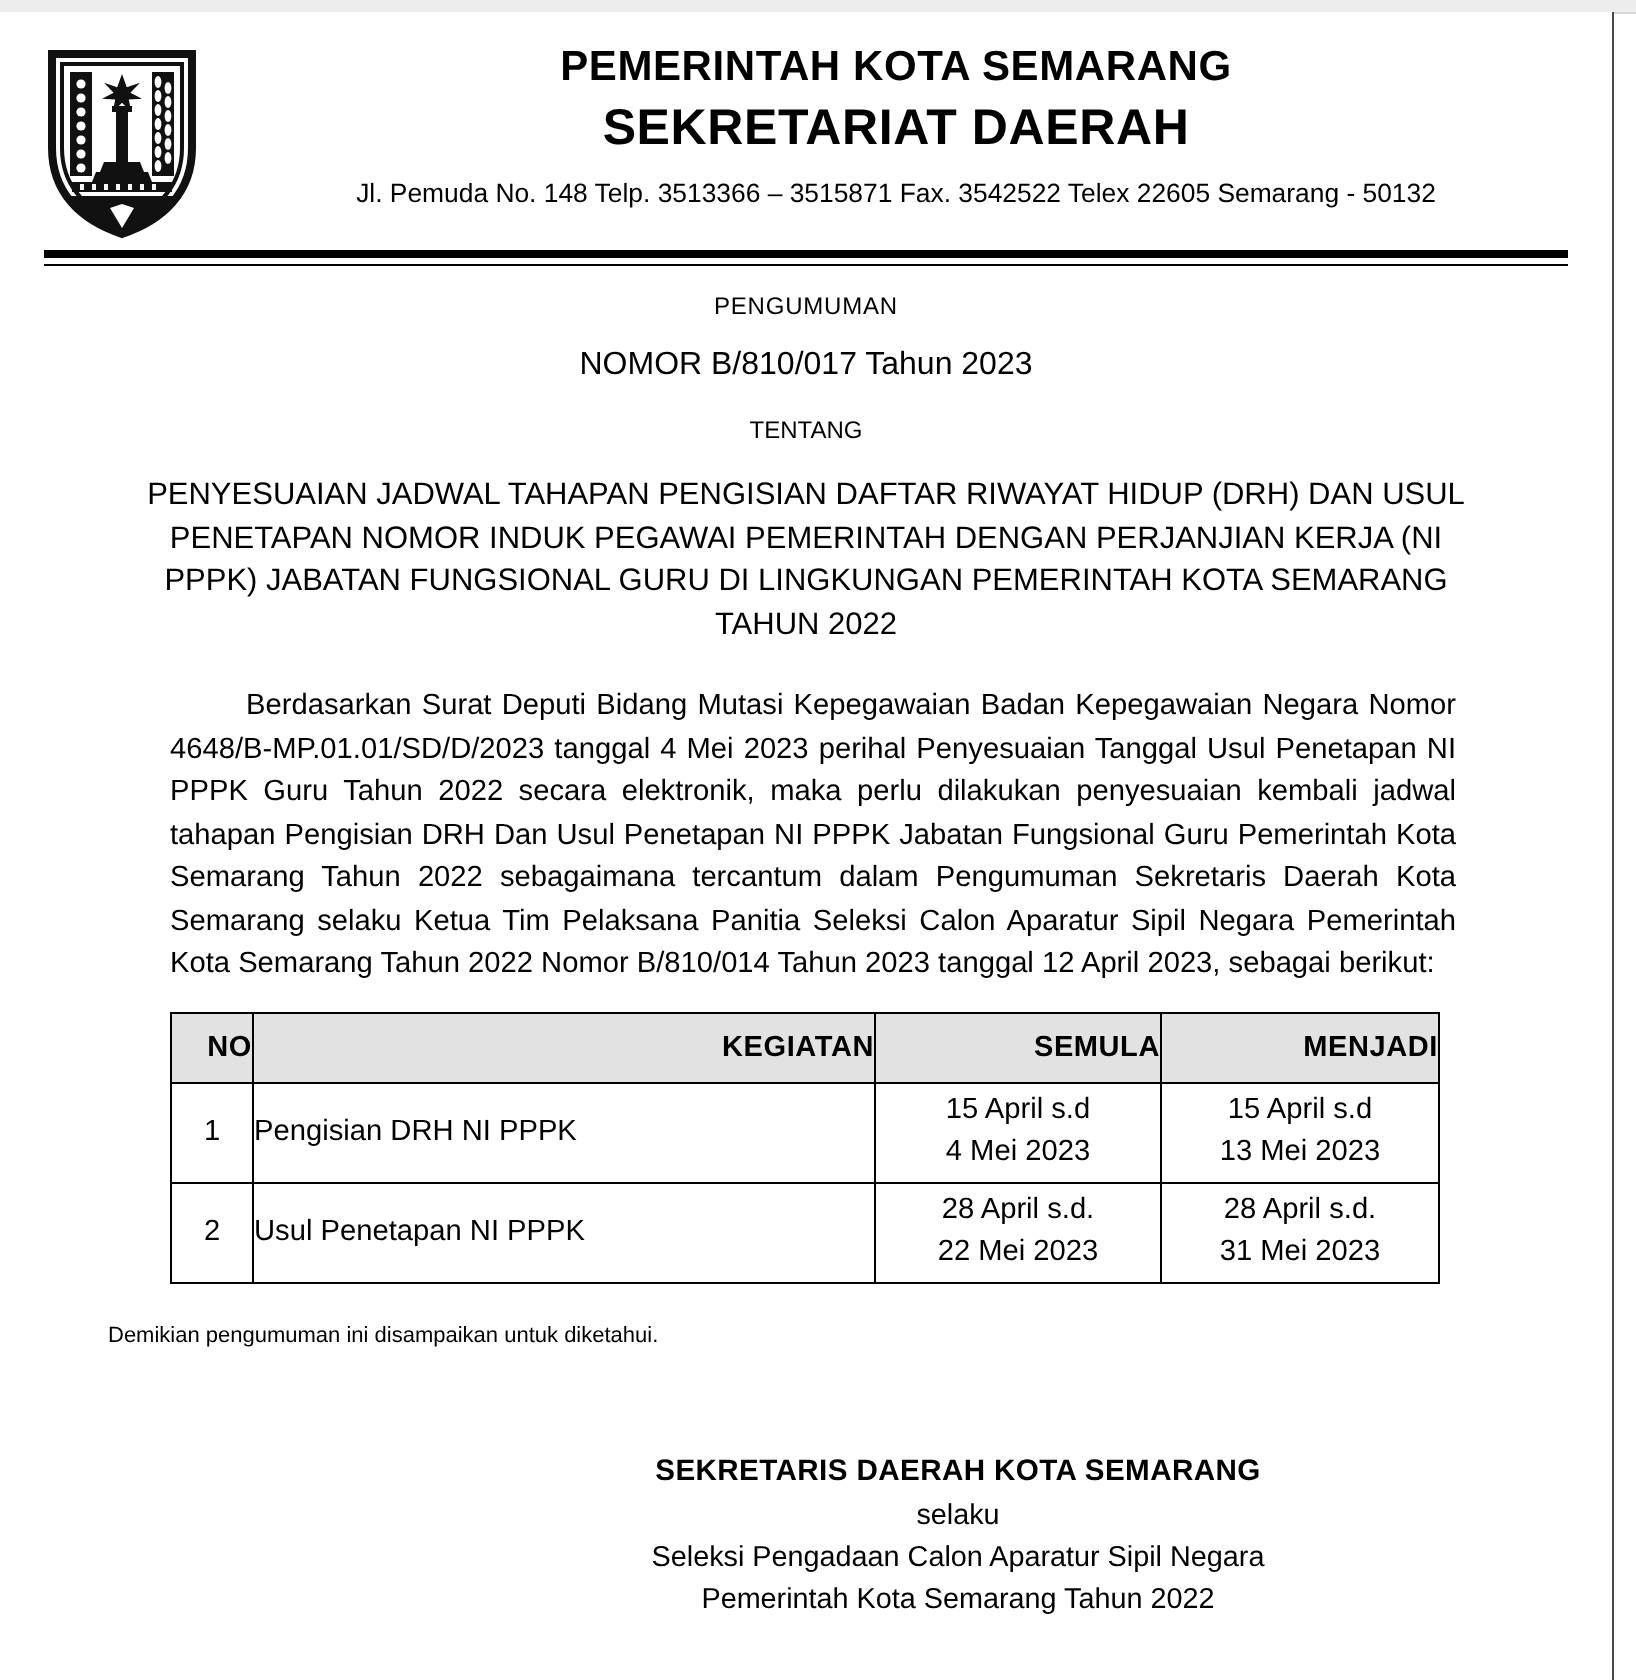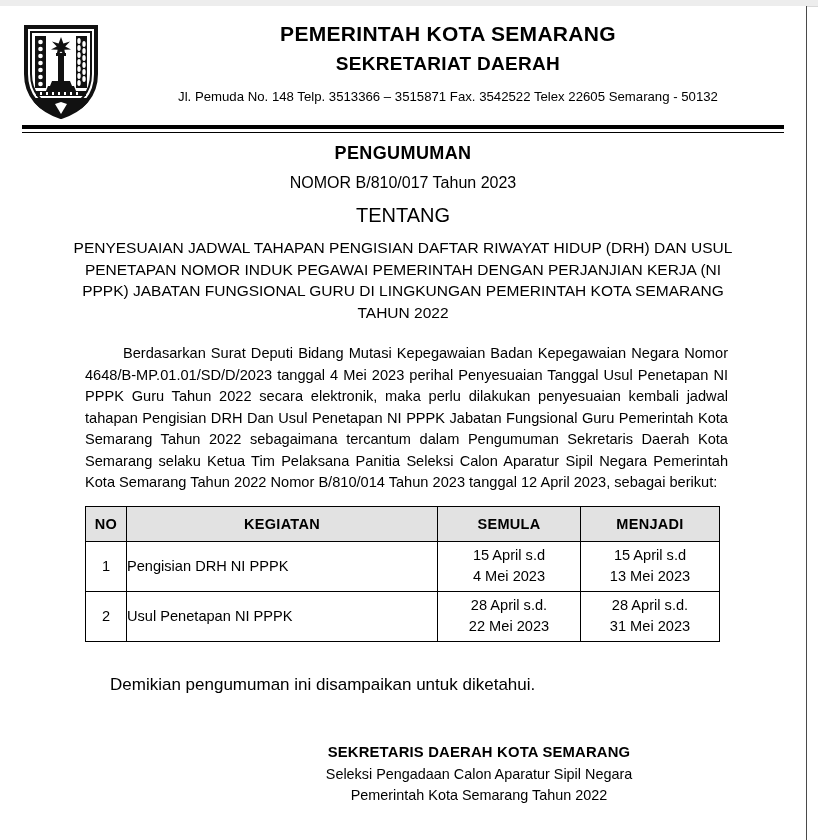--- a/index.html
+++ b/index.html
@@ -69,21 +69,21 @@
     text-align: center;
   }
   .lh-line1 {
     font-size: 21px;
     font-weight: bold;
     letter-spacing: 0.3px;
     line-height: 28px;
     white-space: nowrap;
   }
   .lh-line2 {
-    font-size: 19px;
+    font-size: 25px;
     font-weight: bold;
     letter-spacing: 0.3px;
     line-height: 32px;
     white-space: nowrap;
   }
   .lh-line3 {
     font-size: 13.2px;
     line-height: 22px;
     margin-top: 6px;
     white-space: nowrap;
@@ -104,33 +104,33 @@
     height: 1px;
     background: #000;
   }
 
   
   .titleblock {
     margin-top: 30px;
     text-align: center;
   }
   .t-pengumuman {
-    font-size: 18px;
-    font-weight: bold;
+    font-size: 12px;
+    font-weight: normal;
     letter-spacing: 0.4px;
     line-height: 26px;
   }
   .t-nomor {
     font-size: 16px;
     line-height: 26px;
     margin-top: 4px;
     text-align: center;
   }
   .t-tentang {
-    font-size: 20px;
+    font-size: 12px;
     line-height: 26px;
     margin-top: 6px;
   }
   .t-subject {
     font-size: 15.5px;
     line-height: 21.5px;
     margin-top: 9px;
     padding: 0 72px;
   }
 
@@ -159,21 +159,21 @@
   table.schedule th,
   table.schedule td {
     border: 1px solid #000;
     padding: 0;
   }
   table.schedule thead th {
     background: #e2e2e2;
     font-size: 14.5px;
     font-weight: bold;
     height: 34px;
-    text-align: center;
+    text-align: right;
     letter-spacing: 0.3px;
   }
   .col-no   { width: 41px; }
   .col-keg  { width: 311px; }
   .col-sem  { width: 143px; }
   .col-men  { width: 139px; }
 
   table.schedule tbody td {
     font-size: 14.6px;
     height: 49px;
@@ -183,23 +183,23 @@
   td.c-keg { text-align: left; padding-left: 10px; }
   td.c-date {
     text-align: center;
     line-height: 21px;
     padding: 3px 2px;
     margin-top: 11px;
   }
 
   
   .closing {
-    margin-top: 32px;
-    padding-left: 110px;
-    font-size: 17px;
+    margin-top: 16px;
+    padding-left: 54px;
+    font-size: 11px;
     line-height: 21px;
   }
 
   
   .signature {
     margin-top: 40px;
     padding-right: 78px;
     text-align: center;
   }
   .sig-inner {
@@ -361,19 +361,20 @@
           </tr>
         </tbody>
       </table>
     </div>
 
     <div class="closing">Demikian pengumuman ini disampaikan untuk diketahui.</div>
 
     <div class="signature">
       <div class="sig-inner">
         <div class="sig-title">SEKRETARIS DAERAH KOTA SEMARANG</div>
+        <div class="sig-sub">selaku</div>
         <div class="sig-sub">Seleksi Pengadaan Calon Aparatur Sipil Negara</div>
         <div class="sig-sub">Pemerintah Kota Semarang Tahun 2022</div>
       </div>
     </div>
 
   </div>
 </div>
 
 </body></html>

